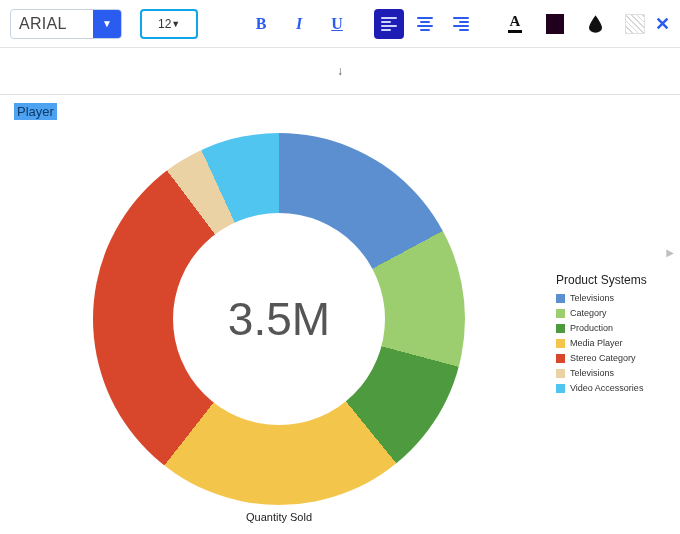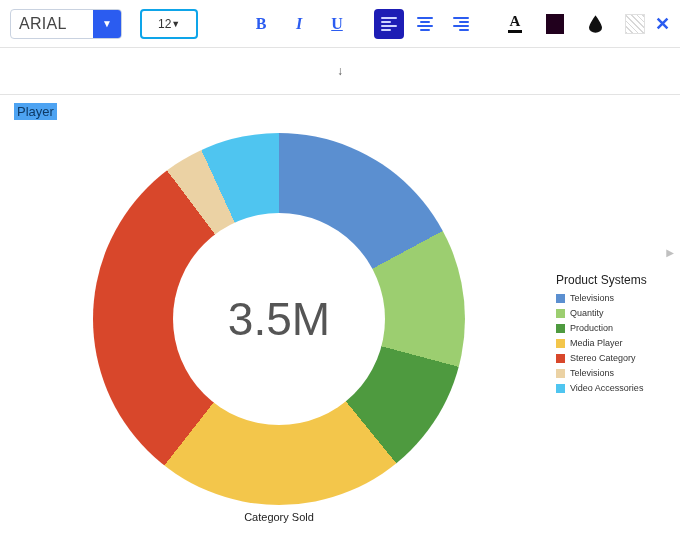--- a/index.html
+++ b/index.html
@@ -160,34 +160,34 @@
 
   <span class="heading">Player</span>
 
   <div class="donut-wrap">
     <div class="donut" id="donut" style="background: conic-gradient(rgb(91, 143, 208) 0deg, rgb(91, 143, 208) 61.7143deg, rgb(156, 206, 112) 61.7143deg, rgb(156, 206, 112) 104.914deg, rgb(78, 154, 63) 104.914deg, rgb(78, 154, 63) 140.914deg, rgb(243, 198, 75) 140.914deg, rgb(243, 198, 75) 218.057deg, rgb(216, 71, 43) 218.057deg, rgb(216, 71, 43) 322.971deg, rgb(235, 210, 164) 322.971deg, rgb(235, 210, 164) 335.314deg, rgb(79, 197, 240) 335.314deg, rgb(79, 197, 240) 360deg);"></div>
     <div class="hole">
       <span class="center-label">3.5M</span>
     </div>
   </div>
 
-  <div class="x-axis-label">Category Sold</div>
+  <div class="x-axis-label">Quantity Sold</div>
 
   <span class="expand-arrow">▶</span>
 
   <div class="legend">
     <div class="legend-title">Product Systems</div>
     <div id="legend-items">
         <div class="legend-item">
           <span class="sw" style="background: rgb(91, 143, 208);"></span>
           <span class="lab">Televisions</span>
         </div>
         <div class="legend-item">
           <span class="sw" style="background: rgb(156, 206, 112);"></span>
-          <span class="lab">Quantity</span>
+          <span class="lab">Category</span>
         </div>
         <div class="legend-item">
           <span class="sw" style="background: rgb(78, 154, 63);"></span>
           <span class="lab">Production</span>
         </div>
         <div class="legend-item">
           <span class="sw" style="background: rgb(243, 198, 75);"></span>
           <span class="lab">Media Player</span>
         </div>
         <div class="legend-item">

